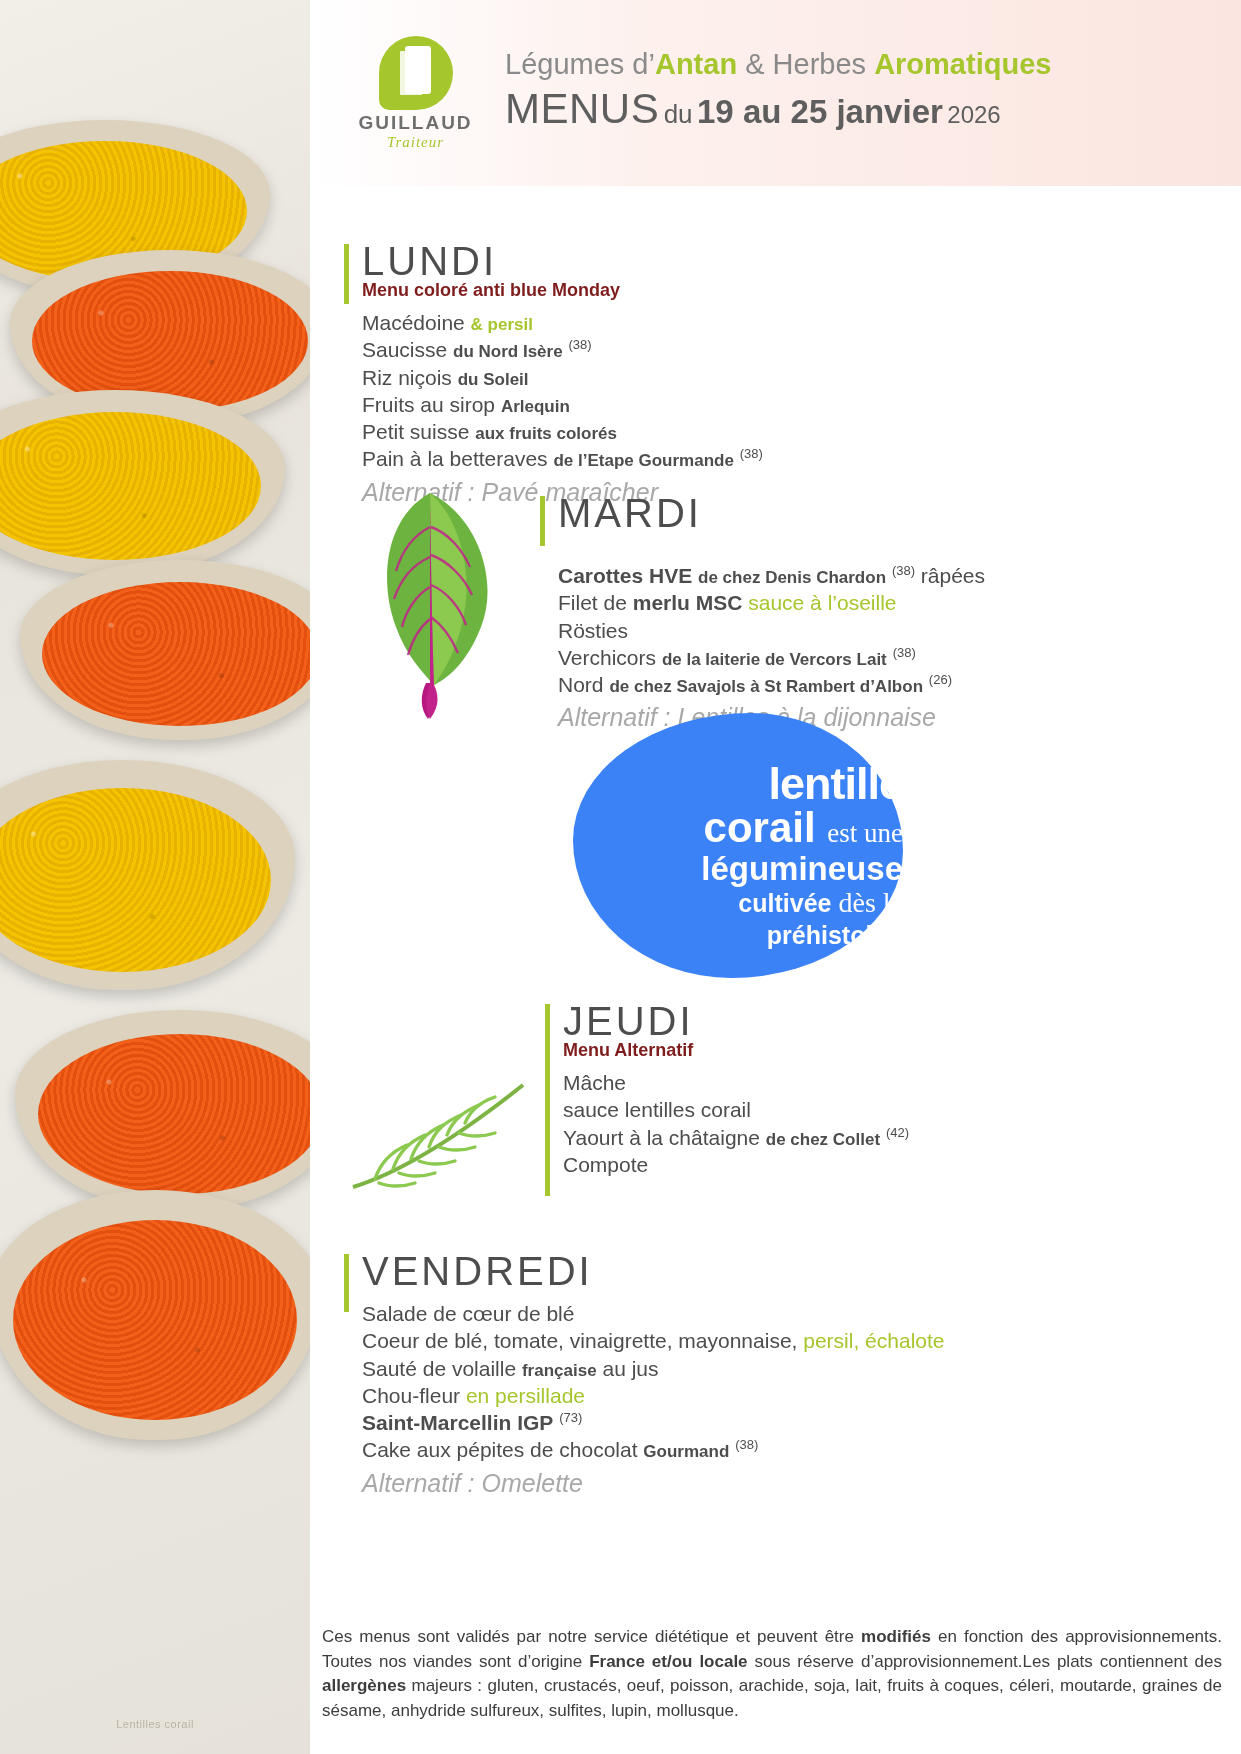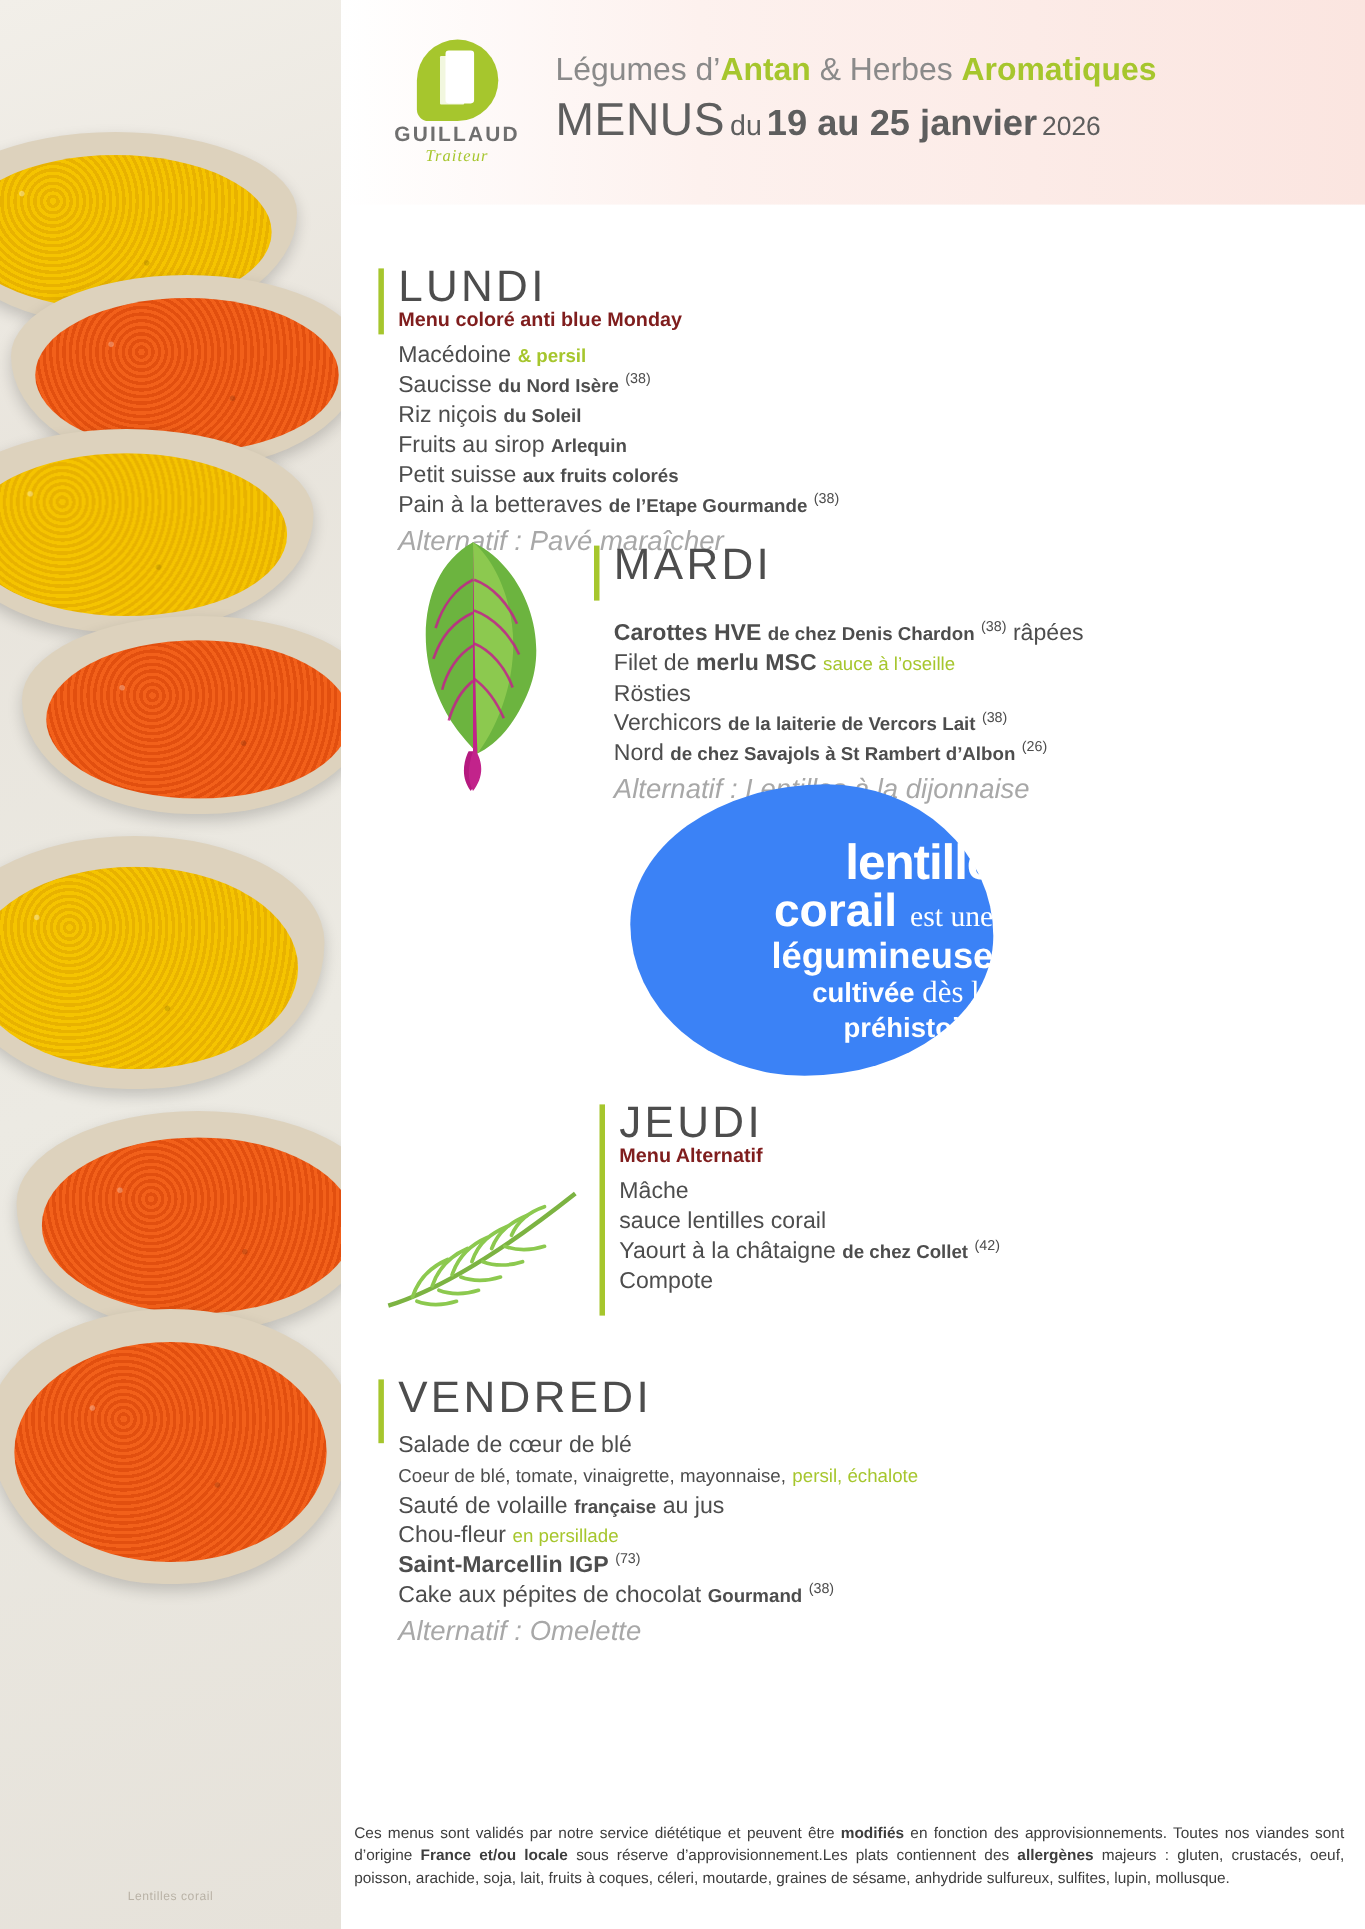--- a/index.html
+++ b/index.html
@@ -147,21 +147,21 @@
     margin-bottom: 8px;
   }
   .dish {
     font-size: 21px;
     color: #4d4d4d;
     line-height: 1.30;
     white-space: nowrap;
   }
   .dish .b  { font-weight: bold; font-size: 21px; }
   .dish .sm { font-size: 17px; font-weight: bold; }
-  .dish .smn{ font-size: 17px; }
+  .dish .smn{ font-size: 21px; }
   .dish .grn{ color: #a6c62d; }
   .dish .sup{ font-size: 13px; vertical-align: super; }
   .alt {
     font-size: 25px;
     font-style: italic;
     color: #a8a8a8;
     margin-top: 5px;
     white-space: nowrap;
   }
 
@@ -188,25 +188,24 @@
   .blob .l4 { font-weight: bold; font-size: 33px; line-height: 1.1; }
   .blob .l5 { font-family: "Liberation Serif", serif; font-size: 28px; line-height: 1.15; }
   .blob .l5 b { font-family: "Liberation Sans", sans-serif; font-size: 25px; }
   .blob .l6 { font-weight: bold; font-size: 25px; margin-top: 2px; }
 
   
   .footer {
     position: absolute;
     left: 322px; top: 1625px;
     width: 900px;
-    font-size: 14px;
+    font-size: 17px;
     color: #3d3d3d;
     line-height: 1.45;
     text-align: justify;
-    margin-top: 31px;
   }
   .footer b { font-weight: bold; }
 </style>
 </head>
 <body>
 
 <div class="photo-col">
   <div class="bowl lentils-yellow" style="left:-60px; top:120px; width:330px; height:175px;">
       <div class="inner"></div>
     </div>

